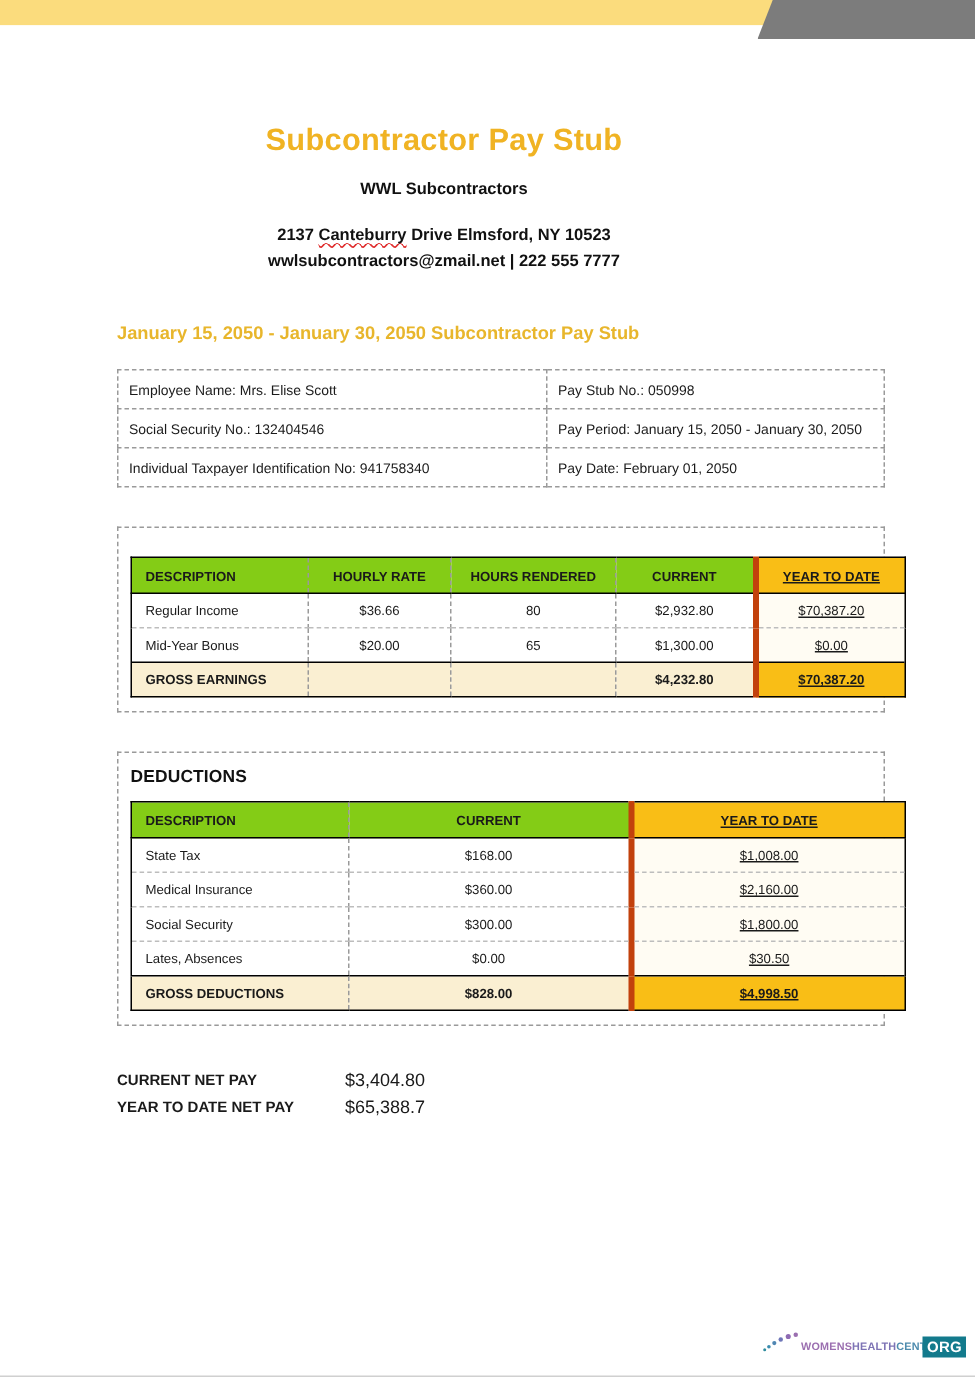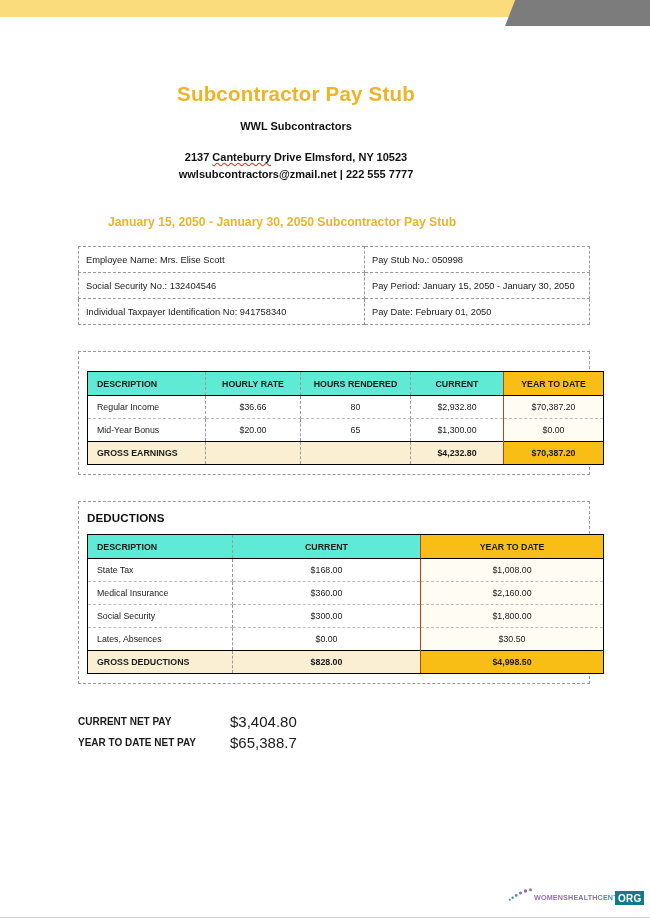--- a/index.html
+++ b/index.html
@@ -71,21 +71,21 @@
     margin-top: 17px;
     line-height: 1.55;
   }
   .misspell {
     text-decoration: underline wavy #e03030;
     text-decoration-skip-ink: none;
     text-underline-offset: 1px;
   }
 
   .period-heading {
-    margin: 32px 0 0 108px;
+    margin: 32px 0 0 78px;
     font-size: 12.2px;
     font-weight: bold;
     color: #E8B62C;
   }
 
   
   .info-table {
     margin: 17px 0 0 78px;
     width: 512px;
     border-collapse: collapse;
@@ -131,34 +131,35 @@
     text-align: center;
     vertical-align: middle;
     border-left: 1px dashed #9a9a9a;
     border-right: 1px dashed #9a9a9a;
     border-top: 1px dashed #bdbdbd;
     border-bottom: 1px dashed #bdbdbd;
     box-sizing: border-box;
   }
   .money th {
     font-weight: bold;
-    background: #5eead4;
+    background: #84cc16;
     height: 24px;
     border-top: 1px solid #000;
     border-bottom: 1px solid #000;
   }
   .money td.desc, .money th.desc {
     text-align: left;
     padding-left: 9px;
     border-left: 1px solid #000;
   }
   .money .ytd {
-    border-left: 1px solid #c2410c;
+    border-left: 4px solid #c2410c;
     border-right: 1px solid #000;
     background: #FFFCF3;
+    text-decoration: underline;
   }
   .money th.ytd {
     background: #F9BE16;
   }
   .money tr.data td {
     background: #ffffff;
   }
   .money tr.data td.ytd {
     background: #FFFCF3;
   }
@@ -190,21 +191,21 @@
     margin: 27px 0 0 78px;
     font-size: 10px;
     border-collapse: collapse;
   }
   .netpay td {
     padding: 2px 0;
     font-weight: bold;
     white-space: nowrap;
   }
   .netpay td.np-label { width: 152px; }
-  .netpay td.np-value { font-weight: normal; font-size: 15px; }
+  .netpay td.np-value { font-weight: normal; font-size: 12px; }
 
   
   .footer-logo {
     position: absolute;
     left: 508px;
     top: 886px;
     width: 134px;
     height: 22px;
   }
   .logo-dots { position: absolute; left: 0; top: 2px; }

